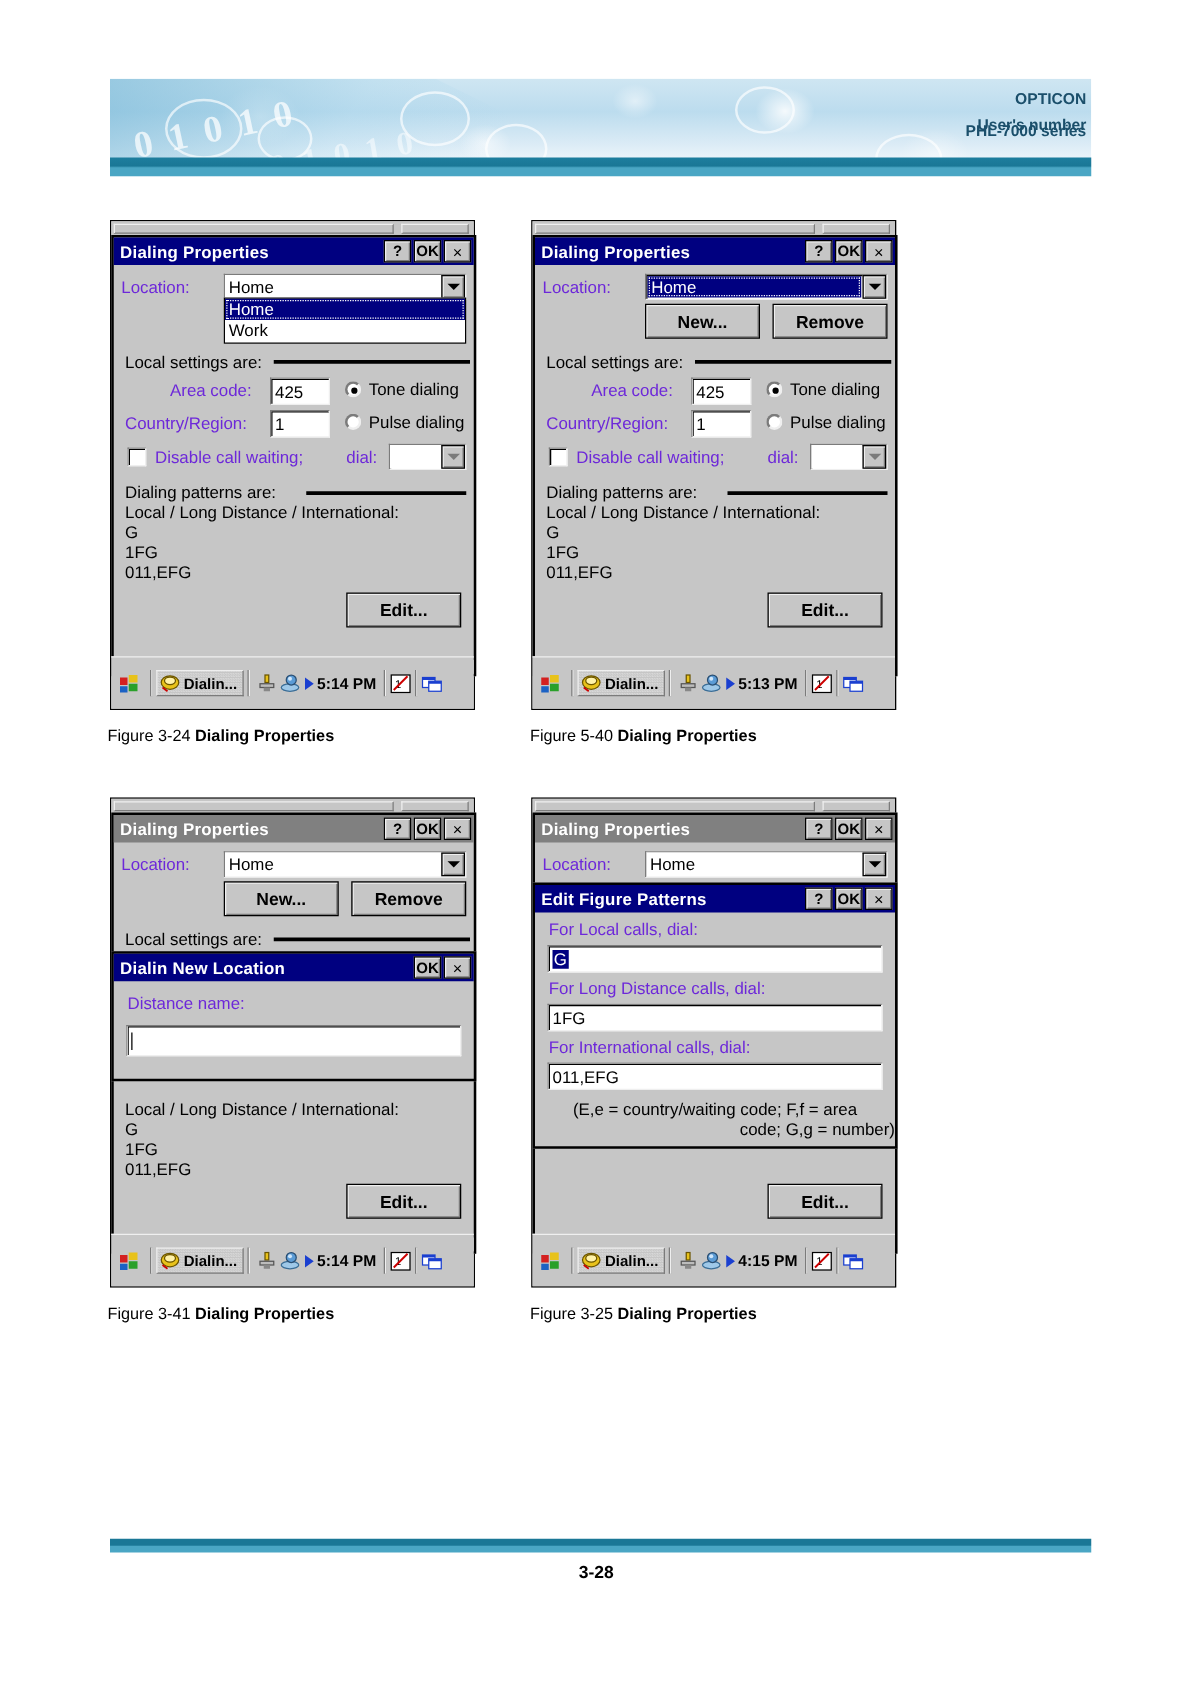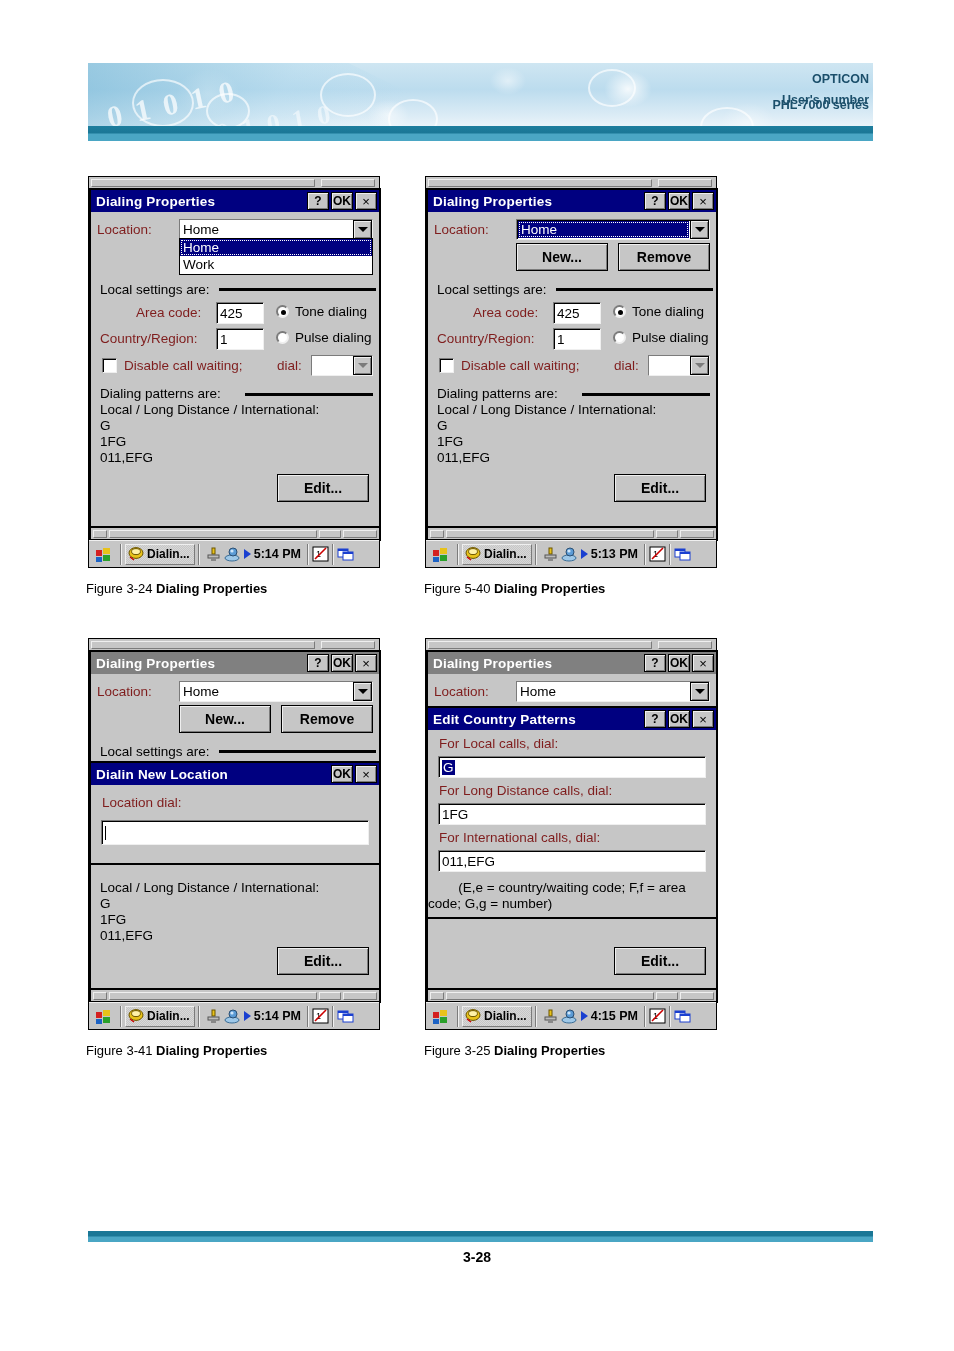--- a/index.html
+++ b/index.html
@@ -57,21 +57,21 @@
     border:1px solid #000;border-right-color:#000;border-bottom-color:#000;
     box-shadow:inset 1px 1px 0 #efefef, inset -1px -1px 0 #7b7b7b;
     font-size:12px;font-weight:bold;color:#000;
     display:flex;align-items:center;justify-content:center;box-sizing:border-box;
     font-family:"Liberation Sans",sans-serif;}
   .tb-btn.close{font-size:13px;font-weight:normal;}
 
   .winbody{padding:4px 6px 0 6px;}
 
   .row{display:flex;align-items:center;}
-  .lbl{font-size:13.5px;color:#7f1d1d;white-space:nowrap;}
+  .lbl{font-size:13.5px;color:#6d28d9;white-space:nowrap;}
 
   
   .combo{display:flex;height:21px;box-sizing:border-box;
     border:1px solid #7b7b7b;border-right-color:#efefef;border-bottom-color:#efefef;
     box-shadow:inset 1px 1px 0 #000;background:#fff;}
   .combo .cval{flex:1;background:#fff;font-size:13.5px;padding:0 0 0 3px;
     display:flex;align-items:center;color:#000;white-space:nowrap;}
   .combo .cval.sel{background:#000080;color:#fff;
     outline:1px dotted #fff;outline-offset:-2px;margin:1px;}
   .combo .carrow{width:19px;background:#c6c6c6;
@@ -124,21 +124,21 @@
 
   .ptxt{font-size:13.5px;color:#000;line-height:16px;white-space:nowrap;}
 
   
   .winfoot{position:absolute;left:0;right:0;bottom:0;height:11px;background:#c6c6c6;
     border-top:2px solid #000;display:flex;align-items:center;}
   .foot-seg{height:8px;background:#c6c6c6;border:1px solid #7b7b7b;
     border-top-color:#efefef;border-left-color:#efefef;box-sizing:border-box;}
 
   
-  .taskbar{position:absolute;left:0;right:0;bottom:0;height:27px;background:#c6c6c6;
+  .taskbar{position:absolute;left:0;right:0;bottom:0;height:42px;background:#c6c6c6;
     border-top:1px solid #efefef;display:flex;align-items:center;padding:0 2px;box-sizing:border-box;}
   .tb-start{width:26px;height:22px;display:flex;align-items:center;justify-content:center;}
   .tb-sep{width:1px;height:21px;background:#7b7b7b;margin:0 3px;border-right:1px solid #efefef;}
   .tb-task{height:21px;display:flex;align-items:center;padding:0 4px 0 2px;
     background:repeating-conic-gradient(#d8d8d8 0% 25%, #c6c6c6 0% 50%) 0 0/2px 2px;
     border:1px solid #7b7b7b;border-top-color:#efefef;border-left-color:#efefef;box-sizing:border-box;}
   .tb-task .tname{font-size:12px;font-weight:bold;color:#000;margin-left:2px;white-space:nowrap;}
   .tb-tray{display:flex;align-items:center;gap:3px;padding:0 3px;}
   .tb-time{font-size:12.5px;font-weight:bold;color:#000;white-space:nowrap;}
 
@@ -475,21 +475,21 @@
   </div>
 
   <div class="win" style="left:0;top:122px;width:292px;height:104px;">
     <div class="titlebar">
       <div class="title-text">Dialin New Location</div>
       <div class="tb-btns">
         <div class="tb-btn">OK</div>
         <div class="tb-btn close">×</div>
       </div>
     </div>
-    <div class="lbl" style="position:absolute;left:11px;top:32px;">Location dial:</div>
+    <div class="lbl" style="position:absolute;left:11px;top:32px;">Distance name:</div>
     <div class="field" style="position:absolute;left:10px;top:57px;width:268px;height:25px;">
       <span class="caret"></span>
         <span></span>
     </div>
   </div>
 
   <div class="taskbar">
     <div class="tb-start">
       <svg width="19" height="17" viewBox="0 0 19 17">
         <rect x="1" y="4" width="6" height="6" fill="#d42020"></rect>
@@ -572,41 +572,41 @@
     <div class="winfoot">
       <div class="foot-seg" style="width:14px;margin-left:2px;"></div>
       <div class="foot-seg" style="flex:1;margin-left:2px;"></div>
       <div class="foot-seg" style="width:22px;margin-left:2px;"></div>
       <div class="foot-seg" style="width:34px;margin:0 2px;"></div>
     </div>
   </div>
 
   <div class="win" style="left:0;top:67px;width:292px;height:213px;">
     <div class="titlebar">
-      <div class="title-text">Edit Country Patterns</div>
+      <div class="title-text">Edit Figure Patterns</div>
       <div class="tb-btns">
         <div class="tb-btn">?</div>
         <div class="tb-btn">OK</div>
         <div class="tb-btn close">×</div>
       </div>
     </div>
 
     <div class="lbl" style="position:absolute;left:11px;top:28px;">For Local calls, dial:</div>
     <div class="field" style="position:absolute;left:10px;top:48px;width:268px;height:22px;">
       <span class="hl">G</span>
     </div>
 
     <div class="lbl" style="position:absolute;left:11px;top:75px;">For Long Distance calls, dial:</div>
     <div class="field" style="position:absolute;left:10px;top:95px;width:268px;height:22px;">1FG</div>
 
     <div class="lbl" style="position:absolute;left:11px;top:122px;">For International calls, dial:</div>
     <div class="field" style="position:absolute;left:10px;top:142px;width:268px;height:22px;">011,EFG</div>
 
     <div class="ptxt" style="position:absolute;left:0;right:0;top:172px;text-align:center;">(E,e = country/waiting code; F,f = area</div>
-    <div class="ptxt" style="position:absolute;left:0;right:0;top:188px;text-align:left;">code; G,g = number)</div>
+    <div class="ptxt" style="position:absolute;left:0;right:0;top:188px;text-align:right;">code; G,g = number)</div>
   </div>
 
   <div class="taskbar">
     <div class="tb-start">
       <svg width="19" height="17" viewBox="0 0 19 17">
         <rect x="1" y="4" width="6" height="6" fill="#d42020"></rect>
         <rect x="8" y="2" width="7" height="6" fill="#e8c21a"></rect>
         <rect x="1" y="11" width="6" height="5" fill="#1c62c4"></rect>
         <rect x="8" y="9" width="7" height="6" fill="#2aa02a"></rect>
       </svg>

